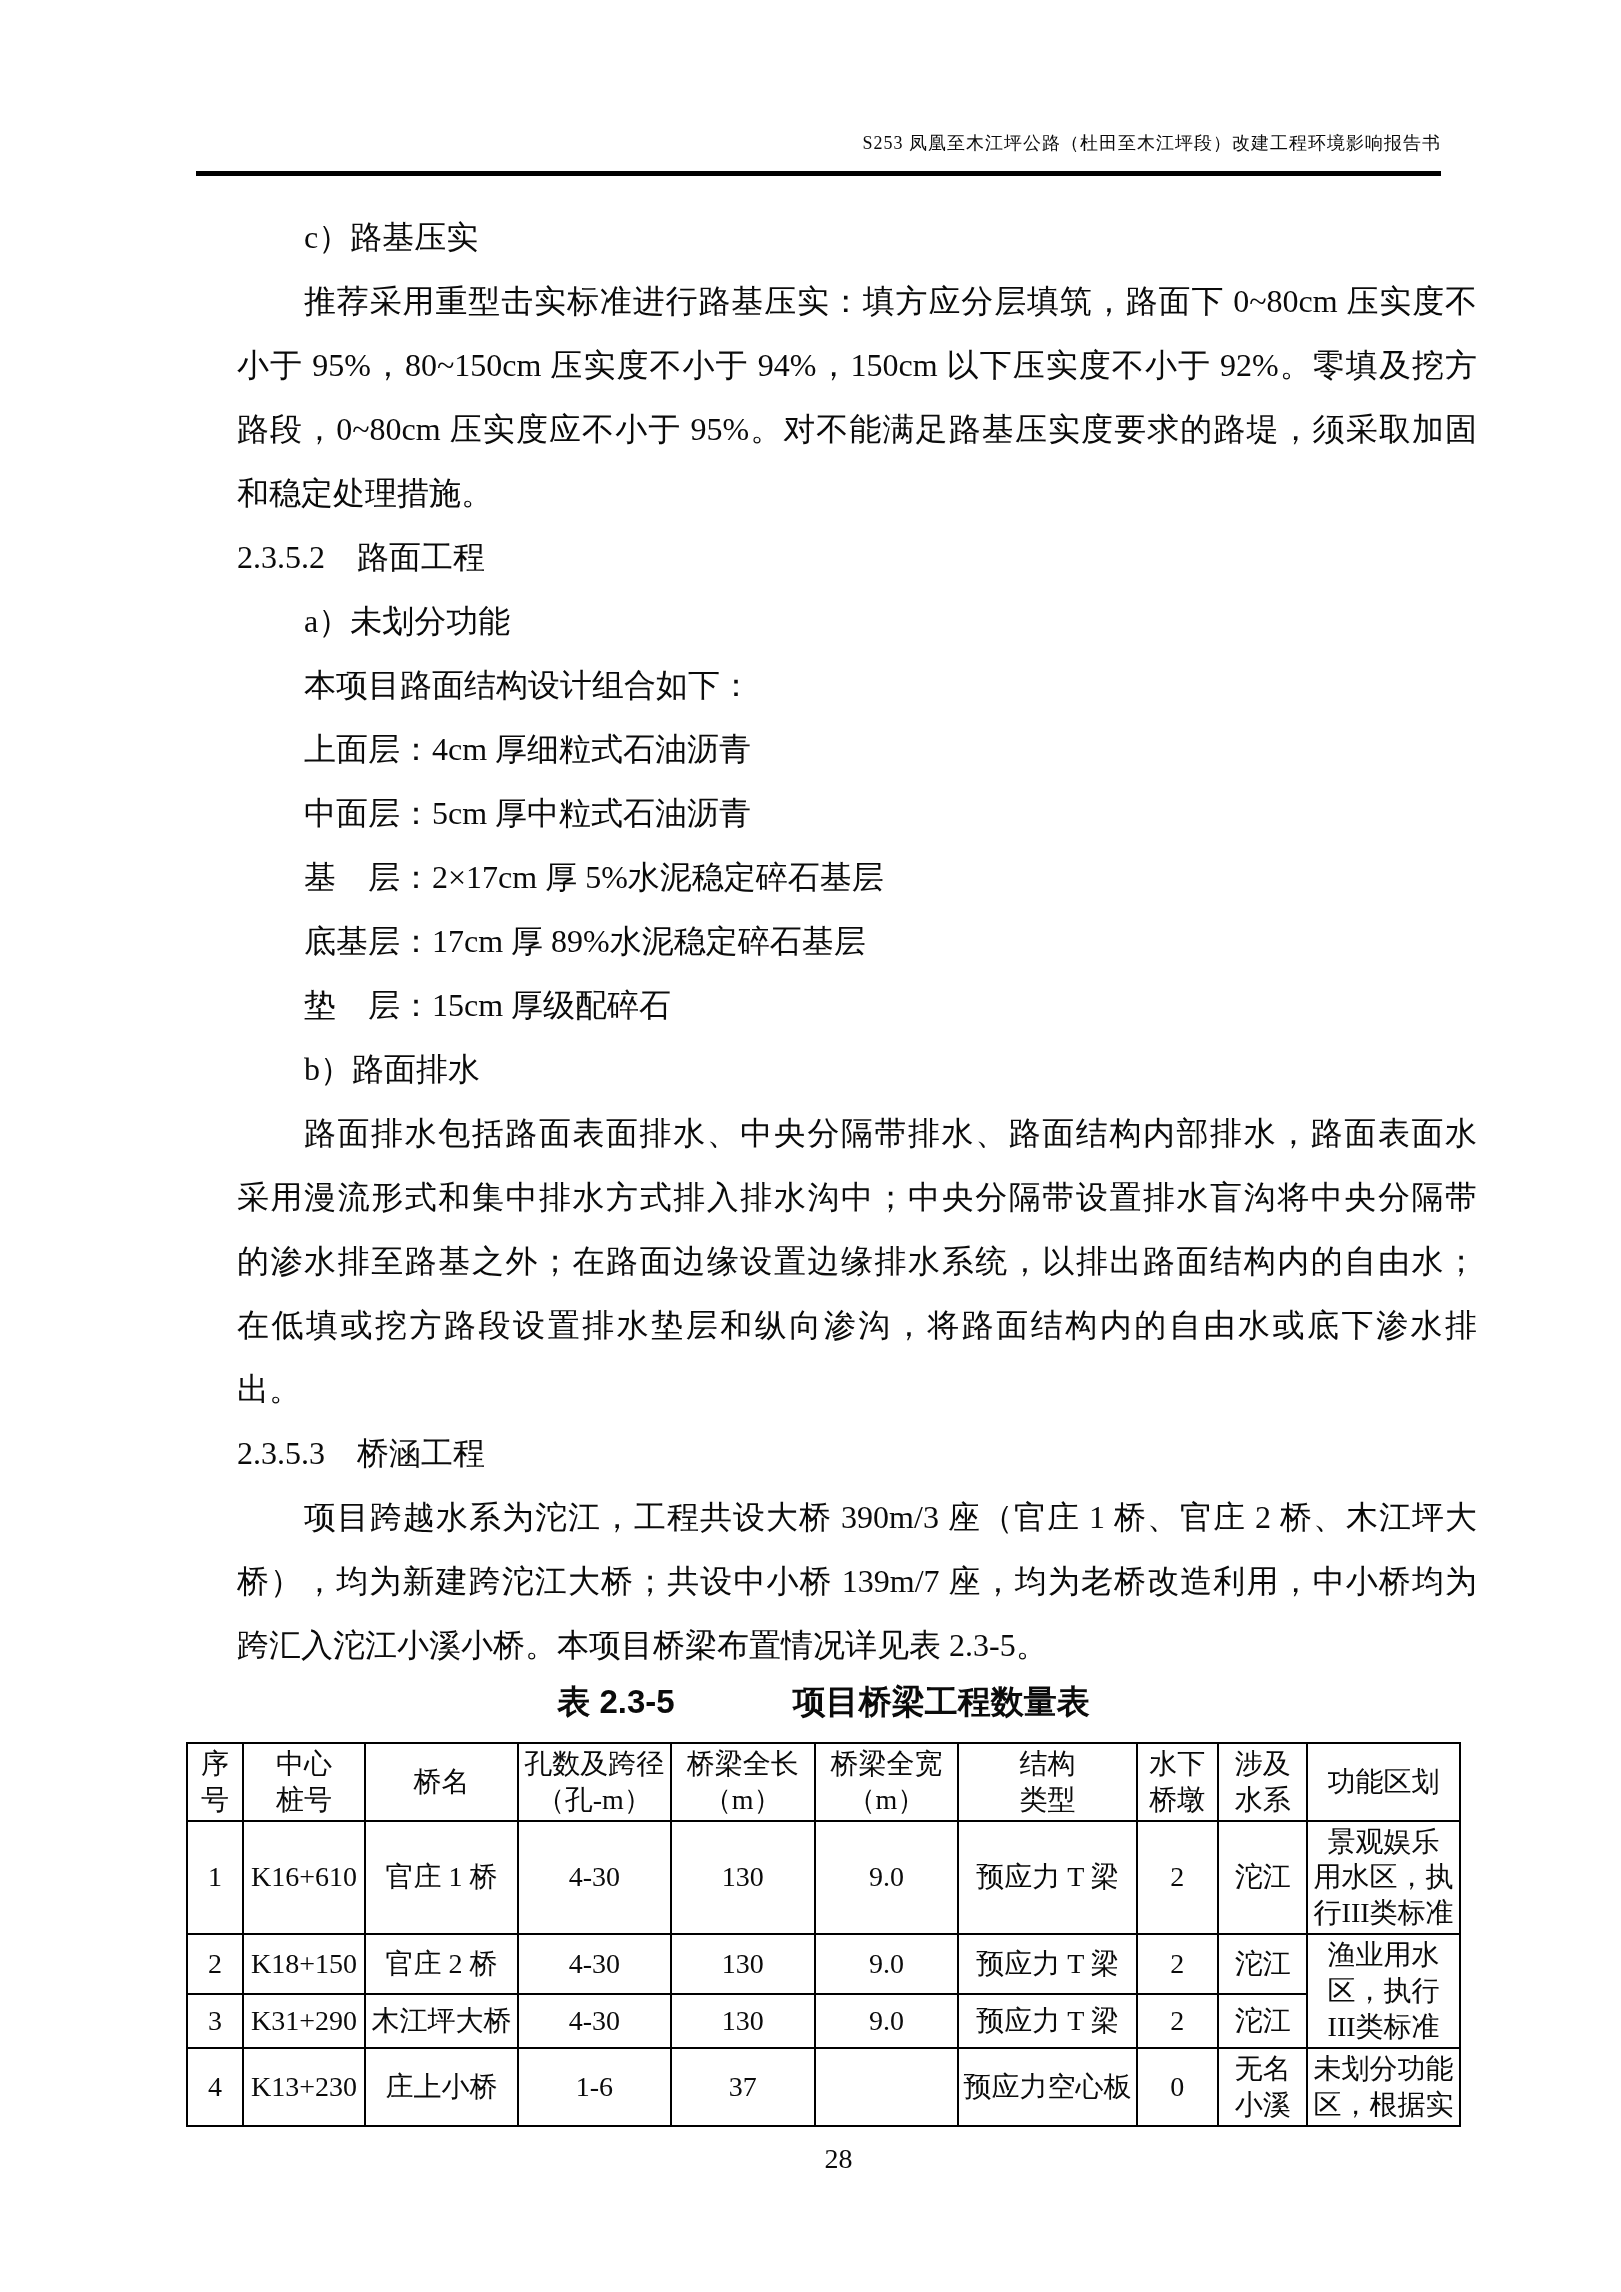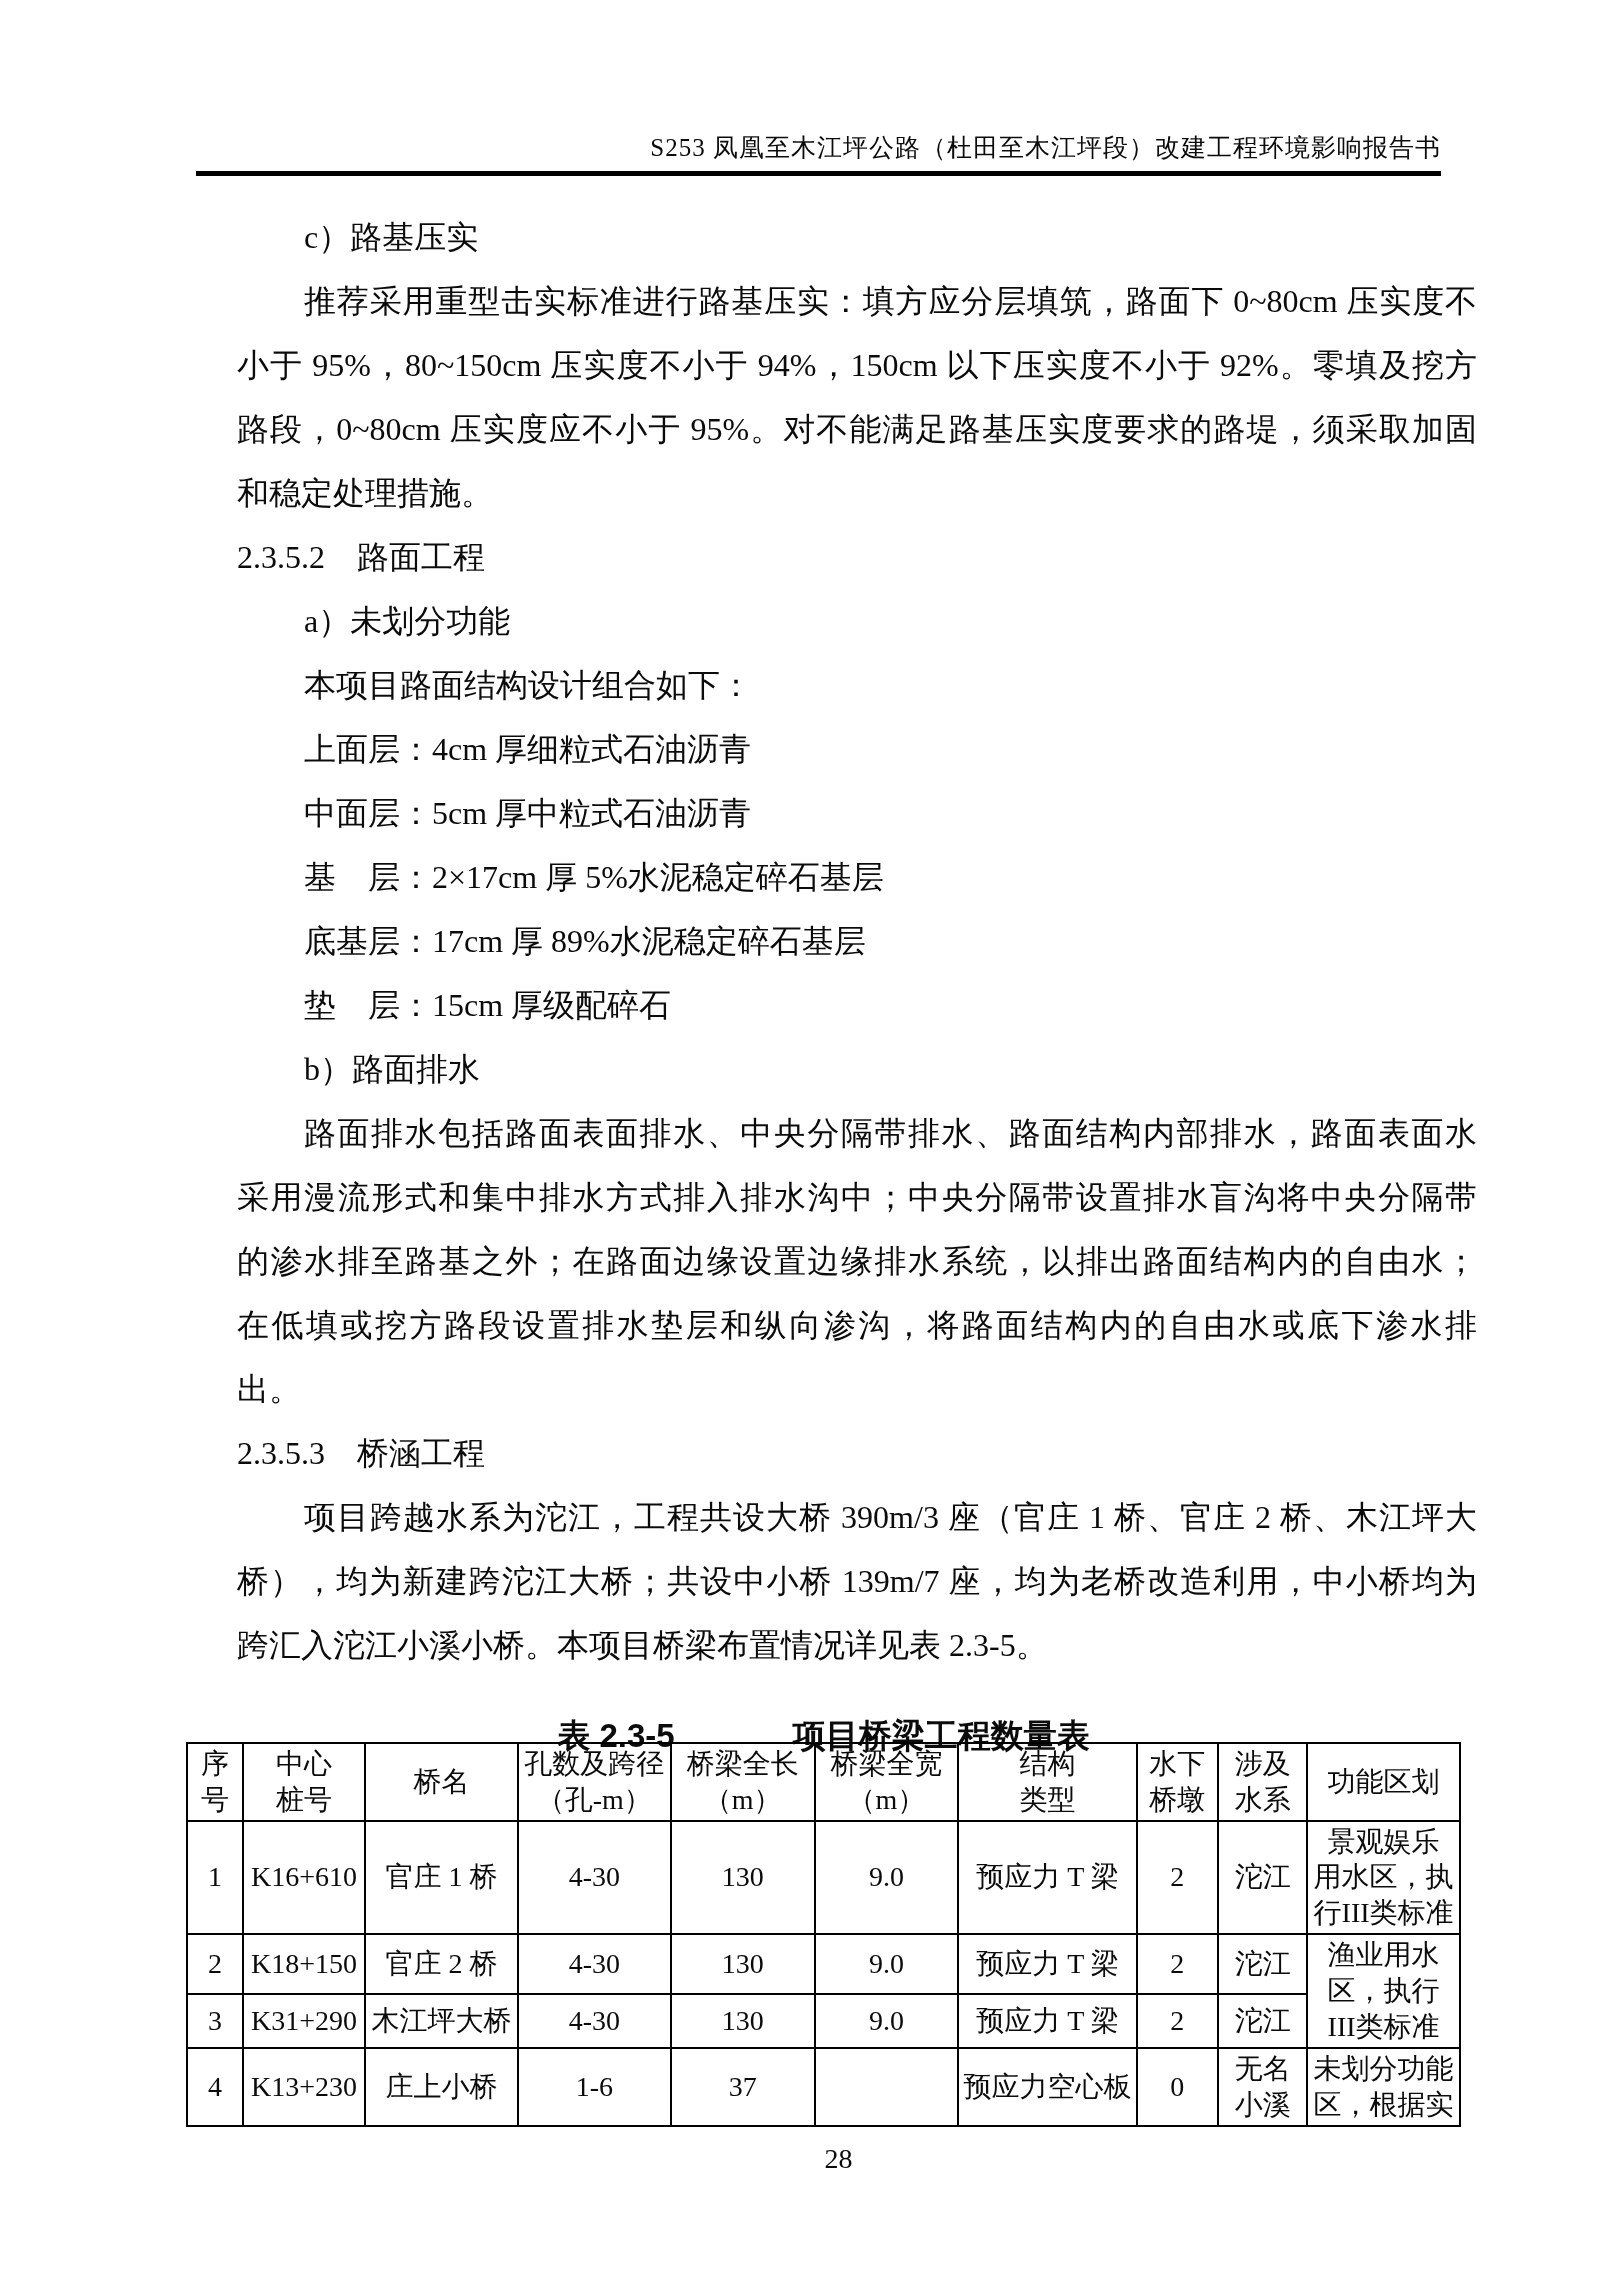--- a/index.html
+++ b/index.html
@@ -9,21 +9,21 @@
     margin:0 auto;
     background:#ffffff;
     font-family:"Liberation Serif","DejaVu Serif",serif;
     color:#0b0b0b;
     overflow:hidden;
   }
   
   .hdr{
     position:absolute;
     top:131px;right:180px;
-    font-size:25px;
+    font-size:18px;
     letter-spacing:1px;
     white-space:nowrap;
   }
   .rule{
     position:absolute;
     left:196px;top:171px;
     width:1245px;height:4.9px;
     background:#000;
   }
   
@@ -48,21 +48,20 @@
   
   .tcap{
     position:absolute;
     left:186px;top:1678px;
     width:1275px;height:49px;
     display:flex;justify-content:center;align-items:center;
     gap:118px;
     font-family:"Liberation Sans","DejaVu Sans",sans-serif;
     font-weight:bold;
     font-size:33px;
-    margin-top:34px;
   }
   
   .brtable{
     position:absolute;
     left:186px;top:1742px;
     width:1275px;
     border-collapse:collapse;
     table-layout:fixed;
     border:2.9px solid #000;
   }

